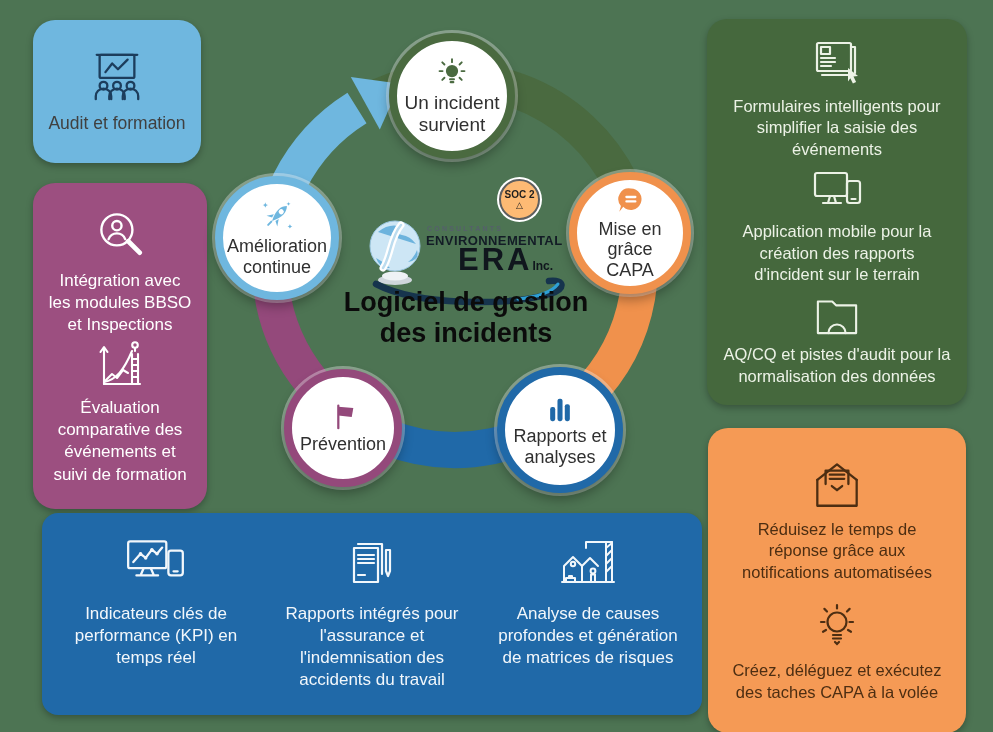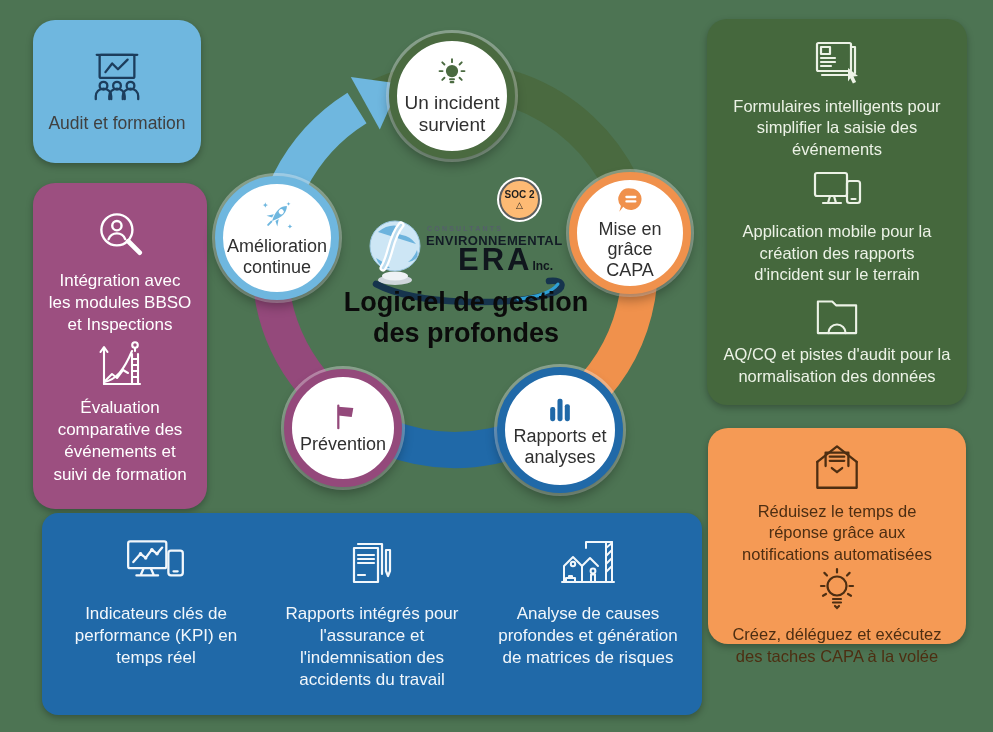--- a/index.html
+++ b/index.html
@@ -37,21 +37,21 @@
   .title{position:absolute;left:320px;top:287px;width:292px;z-index:2;text-align:center;
          font-weight:800;font-size:27px;line-height:1.16;color:#0b0b0b;}
   
   .panel{position:absolute;border-radius:22px;display:flex;flex-direction:column;
          align-items:center;justify-content:space-evenly;text-align:center;z-index:2;
          box-shadow:0 3px 7px rgba(0,0,0,.28);box-sizing:border-box;}
   .p-audit{left:33px;top:20px;width:168px;height:143px;background:#6FB7DF;color:#404040;padding:0;}
   .p-purple{left:33px;top:183px;width:174px;height:326px;background:#9C4F80;color:#ffffff;padding:24px 8px;}
   .p-green{left:707px;top:19px;width:260px;height:386px;background:#45683D;color:#ECF2E6;
            border-radius:20px;padding:12px 10px;}
-  .p-orange{left:708px;top:428px;width:258px;height:216px;background:#F59A55;color:#4D2E12;
+  .p-orange{left:708px;top:428px;width:258px;height:305px;background:#F59A55;color:#4D2E12;
             border-radius:20px;padding:12px 16px;}
   .p-blue{left:42px;top:513px;width:660px;height:202px;background:#2069A8;color:#F2F7FB;
           border-radius:16px;flex-direction:row;align-items:stretch;justify-content:space-between;padding:22px 6px 10px;}
   .feat{display:flex;flex-direction:column;align-items:center;gap:9px;padding:0 6px;}
   .ftext{font-size:16.5px;line-height:1.3;}
   .p-audit .ftext{font-size:17.5px;}
   .p-purple .ftext{font-size:17px;}
   .bcol{flex:1;display:flex;flex-direction:column;align-items:center;gap:16px;padding:0 8px;}
   .bcol .ftext{font-size:17px;}
   .ic{flex:none;}
@@ -161,21 +161,21 @@
     </svg>
   </div>
 
   <div class="soc">
     <div class="soc-t">SOC 2</div>
     <div class="soc-tri">△</div>
   </div>
 
   <div class="title">
     <div>Logiciel de gestion</div>
-    <div>des profondes</div>
+    <div>des incidents</div>
   </div>
 
   <div class="panel p-audit">
     <div class="feat">
       <svg class="ic" width="62" height="54" viewBox="0 0 64 56">
         <g fill="none" stroke="#1C3D5C" stroke-width="2.4" stroke-linecap="round" stroke-linejoin="round">
           <path d="M11,6 h42"></path>
           <rect x="14" y="6" width="36" height="24" rx="1.5"></rect>
           <polyline points="20,24 27,15 33,21 43,11"></polyline>
           <circle cx="18" cy="38" r="4"></circle>

